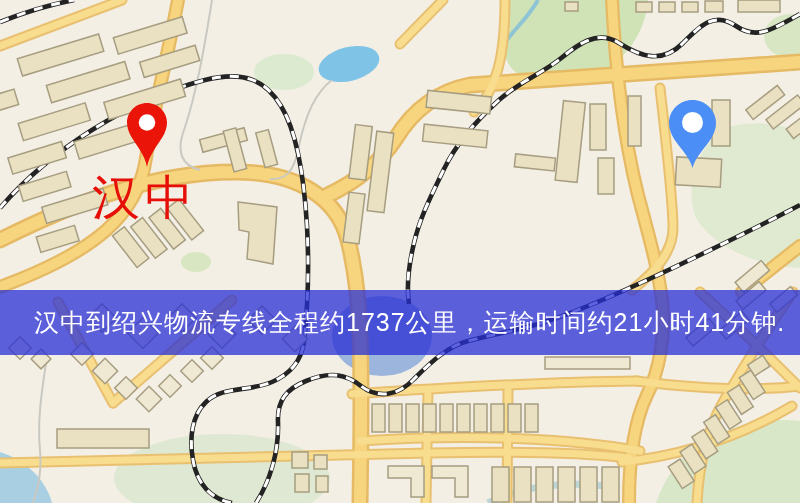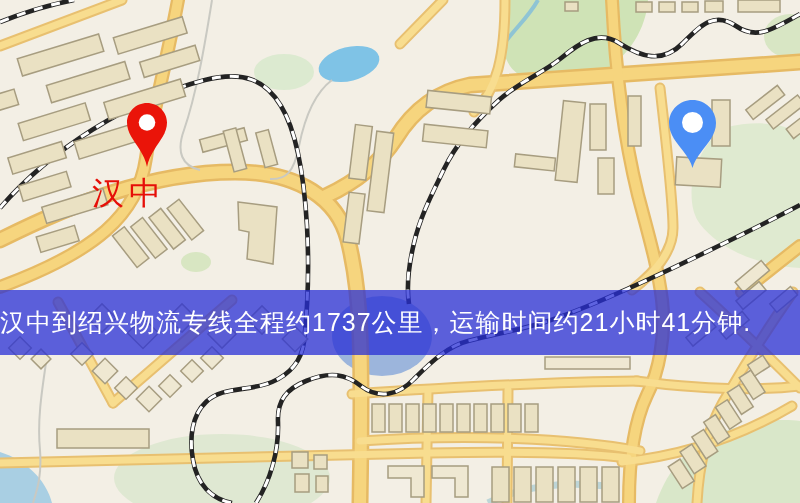--- a/index.html
+++ b/index.html
@@ -21,29 +21,29 @@
   .rail-c{fill:none;stroke:#232323;stroke-width:4.6;}
   .rail-d{fill:none;stroke:#ffffff;stroke-width:3;stroke-dasharray:9 9;}
   
   .bld{fill:#eae1c3;stroke:#a79d80;stroke-width:1.5;}
   .bld2{fill:#efe8d2;stroke:#a79d80;stroke-width:1.5;}
   .stream{fill:none;stroke:#c9c9c2;stroke-width:2;}
   
   .banner{
     position:absolute;left:0;top:290px;width:800px;height:65px;
     background:rgba(40,47,213,0.75);
-    display:flex;align-items:center;box-sizing:border-box;
+    display:flex;align-items:center;box-sizing:border-box;padding-left:34px;
   }
   .banner span{color:#ffffff;font-size:25px;letter-spacing:1px;white-space:nowrap;}
   
   .pin{position:absolute;}
   .pin-origin{left:127px;top:103px;}
   .pin-dest{left:669px;top:100px;}
   .marker-label{position:absolute;line-height:1;white-space:nowrap;font-weight:normal;}
-  .origin-label{left:92px;top:177px;font-size:32px;letter-spacing:5px;color:#e60f08;}
+  .origin-label{left:92px;top:177px;font-size:48px;letter-spacing:5px;color:#e60f08;font-family:Liberation Mono, monospace;}
   .dest-label{left:642px;top:184px;font-size:41px;letter-spacing:5px;color:#2840e2;}
 </style>
 </head>
 <body>
 
 <div class="screen">
 
   <svg class="map" width="800" height="503" viewBox="0 0 800 503">
     <defs>
       <path id="r1" d="M0,46 L122,0"></path>

